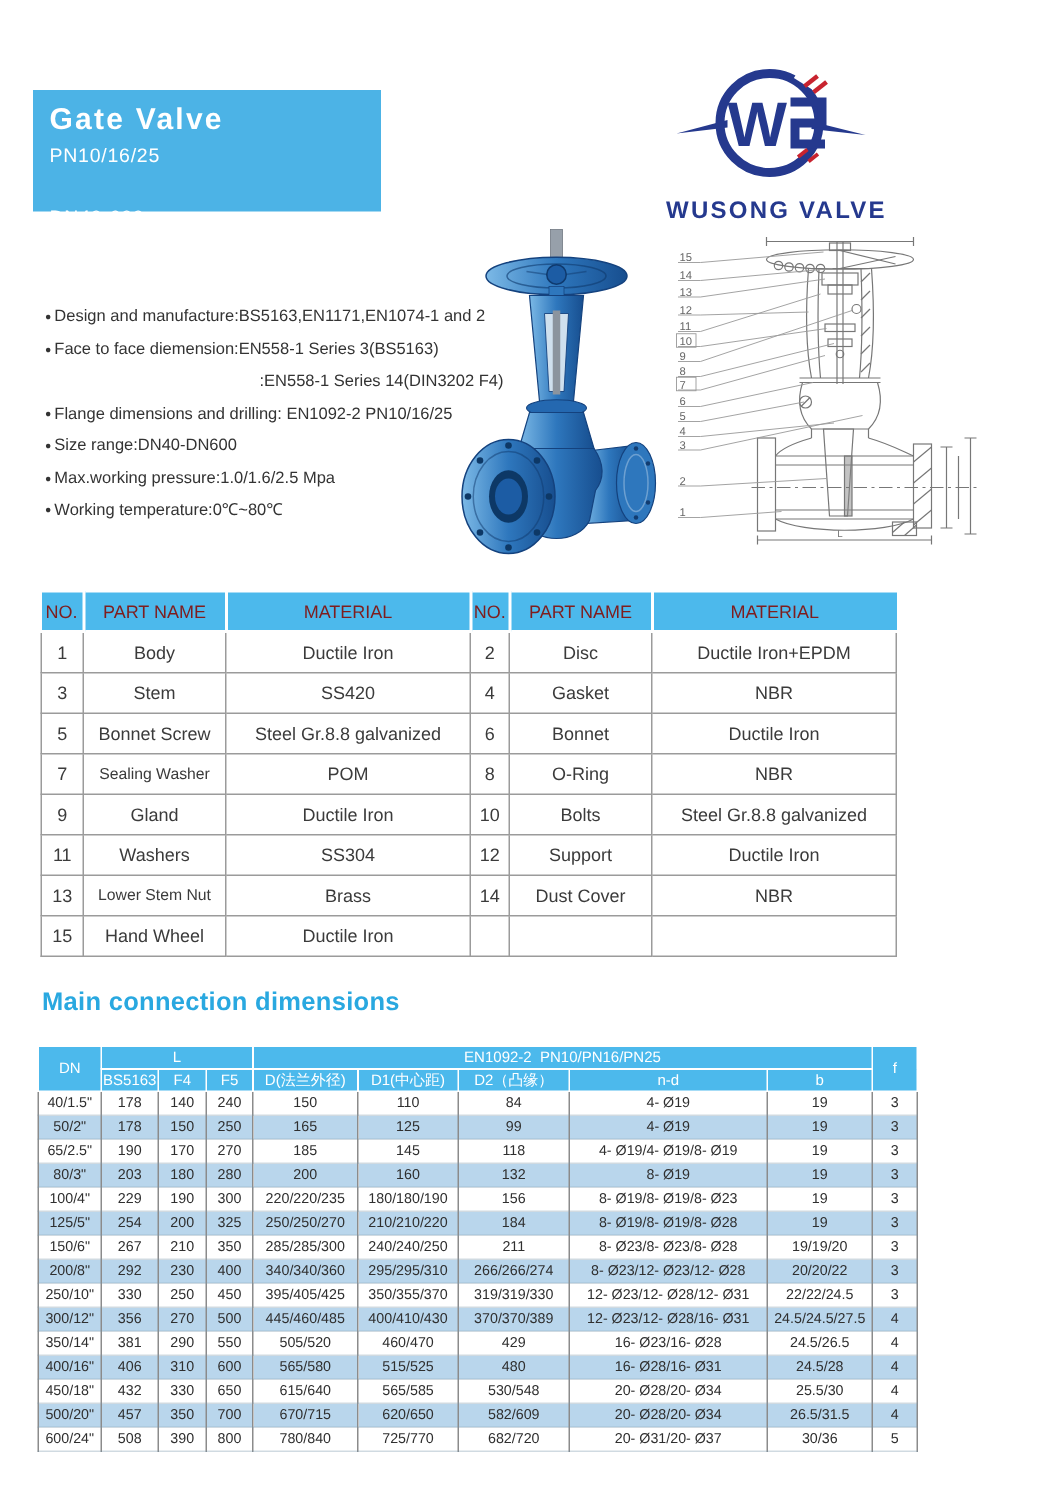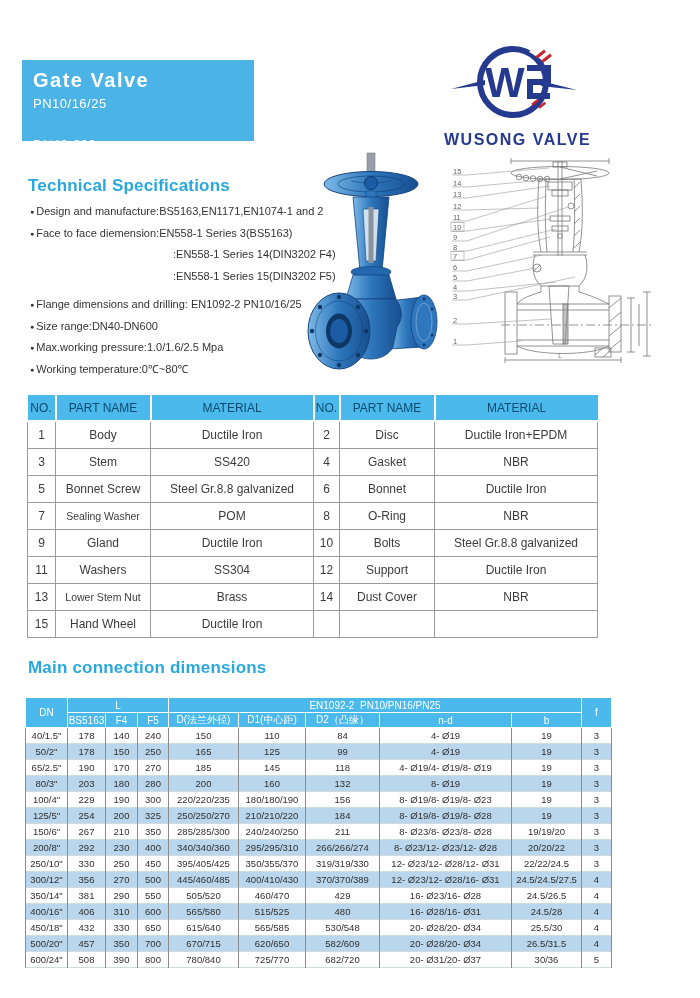--- a/index.html
+++ b/index.html
@@ -36,21 +36,21 @@
   .spec-item .dot{font-size:7px;vertical-align:1px;margin-right:2px;color:#333;}
   .spec-item.gap-after{margin-bottom:7px;}
   .spec-indent{display:inline-block;}
 
   
   .valve-photo{position:absolute;left:299px;top:151px;width:150px;height:223px;}
   .valve-drawing{position:absolute;left:447px;top:156px;width:214px;height:208px;}
 
   
   .comp-table{position:absolute;left:27px;top:393px;width:570px;border-collapse:collapse;table-layout:fixed;font-size:12px;color:var(--c-text);}
-  .comp-table th{background:var(--c-th);color:#0c4a6e;font-weight:normal;font-size:12px;height:27px;border:2px solid #fff;}
+  .comp-table th{background:var(--c-th);color:#7f1d1d;font-weight:normal;font-size:12px;height:27px;border:2px solid #fff;}
   .comp-table th:first-child{border-left:none;}
   .comp-table th:last-child{border-right:none;}
   .comp-table td{height:27px;text-align:center;border:1px solid #9b9b9b;border-top:none;background:#fff;overflow:hidden;white-space:nowrap;}
   .comp-table td.tight{font-size:10.5px;margin-top:26px;}
 
   
   .dim-table{position:absolute;left:25px;top:697px;width:586px;border-collapse:collapse;table-layout:fixed;font-size:10px;color:#2f2f2f;}
   .dim-table th{background:var(--c-th);color:#fff;font-weight:normal;font-size:10px;border:1px solid #fff;height:15px;overflow:hidden;white-space:nowrap;}
   .dim-table td{height:16px;text-align:center;border-right:1px solid #8b8b8b;border-left:1px solid #8b8b8b;border-bottom:1px solid rgba(120,150,170,.35);white-space:nowrap;overflow:hidden;font-size:9.5px;}
   .dim-table tr.alt td{background:var(--c-alt);}
@@ -78,26 +78,24 @@
       <rect x="86" y="9" width="11" height="3" fill="#c8232f" transform="rotate(-38 91 10)"></rect>
       <rect x="92" y="13" width="11" height="3" fill="#c8232f" transform="rotate(-38 97 14)"></rect>
       <text x="36" y="53" font-size="42" font-weight="bold" fill="#25398e" font-family="Liberation Sans, sans-serif">W</text>
       <polyline points="78,24 99,24 99,38 81,38 81,52 101,52" fill="none" stroke="#25398e" stroke-width="6"></polyline>
       <rect x="82" y="57" width="8" height="2.5" fill="#c8232f" transform="rotate(-38 86 58)"></rect>
       <rect x="89" y="60" width="8" height="2.5" fill="#c8232f" transform="rotate(-38 93 61)"></rect>
     </svg>
     <div class="brand-name">WUSONG VALVE</div>
   </div>
 
-  <h2 class="sec-h" id="specs-heading">Technical Specifications</h2>
   <div class="spec-list" id="spec-list">
       <div class="spec-item"><span class="dot">●</span><span class="spec-text">Design and manufacture:BS5163,EN1171,EN1074-1 and 2</span></div>
       <div class="spec-item"><span class="dot">●</span><span class="spec-text">Face to face diemension:EN558-1 Series 3(BS5163)</span></div>
       <div class="spec-item"><span class="spec-text spec-indent" style="padding-left: 143px;">:EN558-1 Series 14(DIN3202 F4)</span></div>
-      <div class="spec-item gap-after"><span class="spec-text spec-indent" style="padding-left: 143px;">:EN558-1 Series 15(DIN3202 F5)</span></div>
       <div class="spec-item"><span class="dot">●</span><span class="spec-text">Flange dimensions and drilling: EN1092-2 PN10/16/25</span></div>
       <div class="spec-item"><span class="dot">●</span><span class="spec-text">Size range:DN40-DN600</span></div>
       <div class="spec-item"><span class="dot">●</span><span class="spec-text">Max.working pressure:1.0/1.6/2.5 Mpa</span></div>
       <div class="spec-item"><span class="dot">●</span><span class="spec-text">Working temperature:0℃~80℃</span></div>
     </div>
 
   <div class="valve-photo">
     <svg width="150" height="223" viewBox="0 0 150 223">
       <defs>
         <linearGradient id="gV" x1="0" y1="0" x2="1" y2="0">

